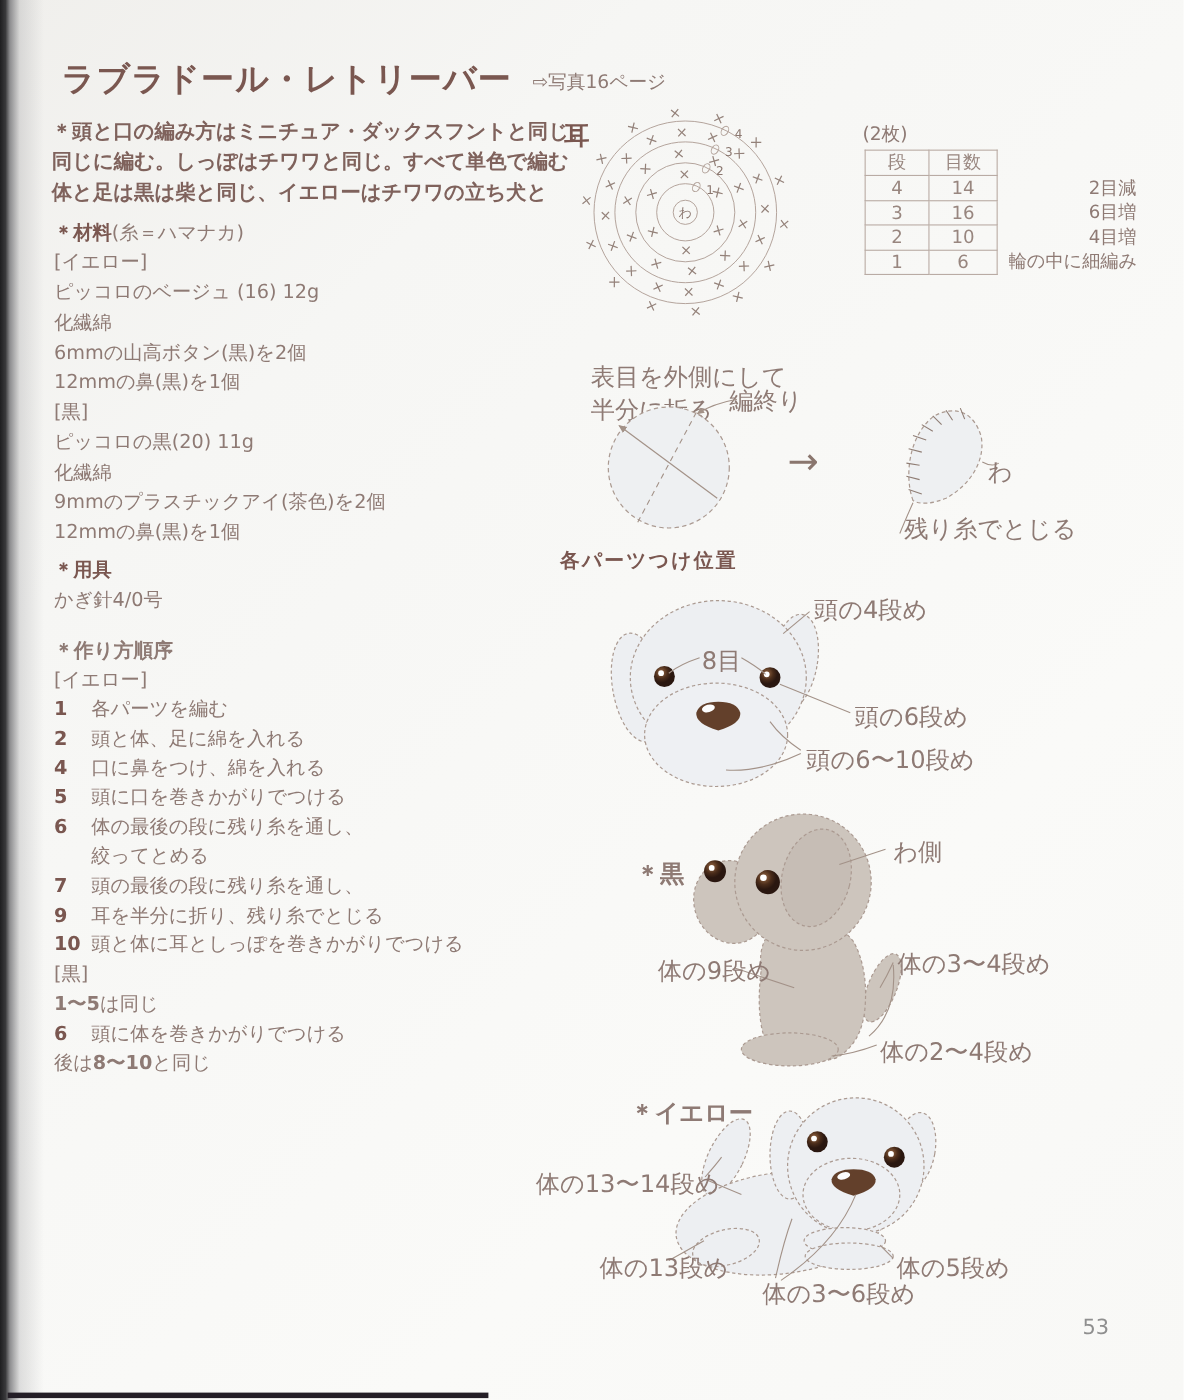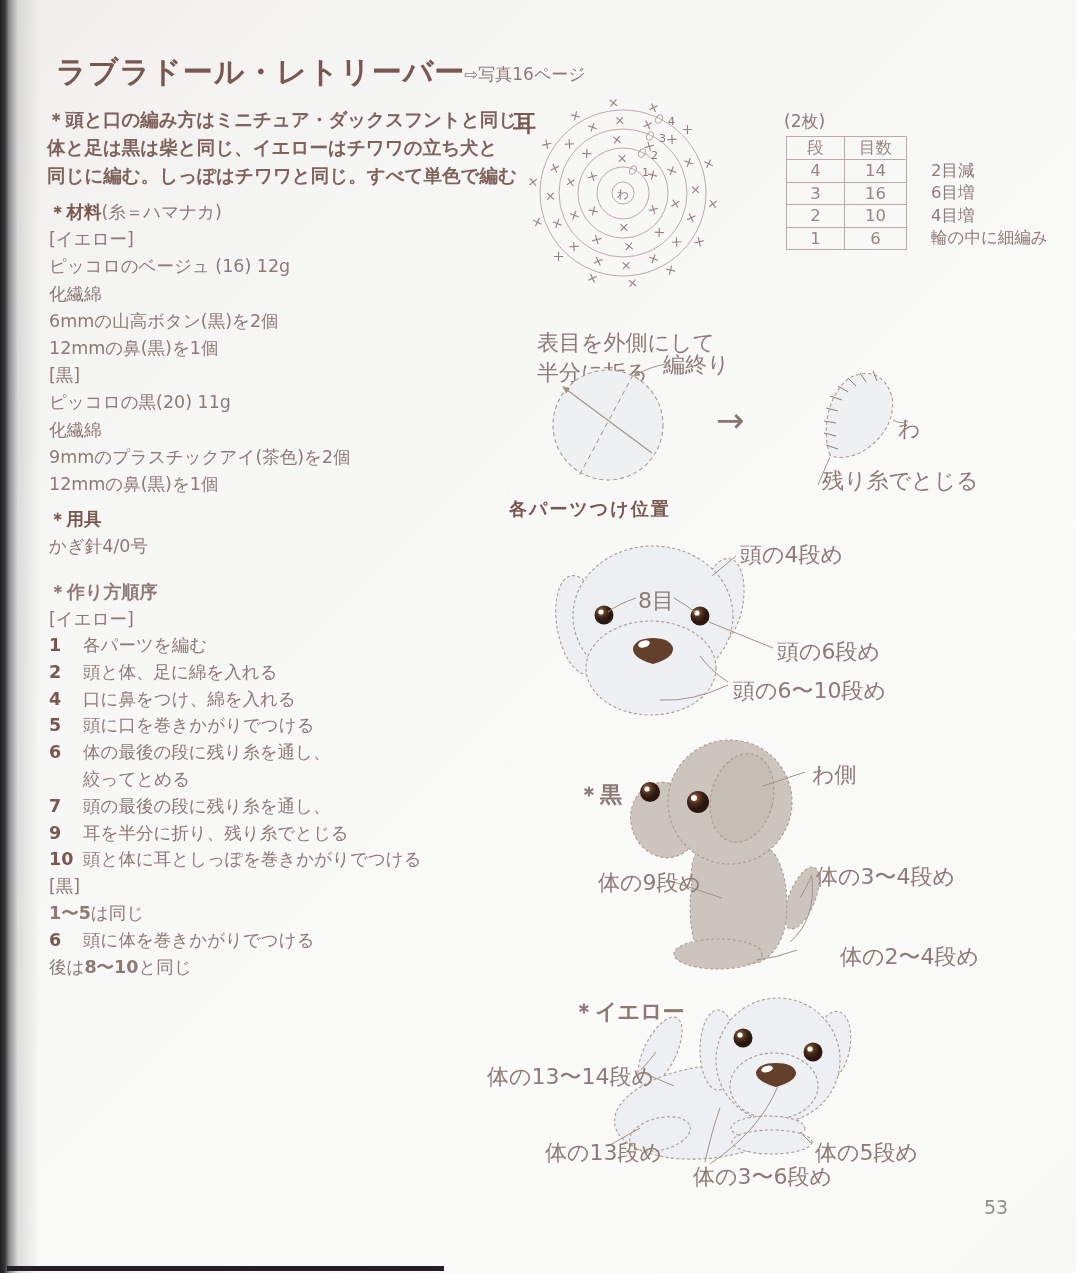--- a/index.html
+++ b/index.html
@@ -14,47 +14,47 @@
   .blk b, .bnum{color:#7a5750;font-weight:bold;}
   .sechead{font-weight:bold;color:#7a5750;}
   .steps{font-size:17.5px;line-height:26.8px;color:#8e7a74;}
   .srow{display:block;}
   .snum{display:inline-block;width:34px;font-weight:bold;color:#7a5750;}
   .sind{display:inline-block;width:34px;}
   .earlabel{font-size:23px;font-weight:bold;color:#7a5750;}
   .maislabel{font-size:17px;color:#8e7a74;}
   table.cnt{border-collapse:collapse;font-size:16.5px;color:#98867f;}
   table.cnt td{border:1px solid #b9aba4;width:57px;height:21.5px;text-align:center;padding:0;}
-  table.cnt td.note{border:none;text-align:left;padding-left:24px;white-space:nowrap;color:#8e7a74;}
+  table.cnt td.note{border:none;text-align:right;padding-left:10px;white-space:nowrap;color:#8e7a74;}
   .bighead{font-size:18px;font-weight:bold;color:#7a5750;letter-spacing:2px;}
   .lbl{font-size:22px;color:#8e7a74;}
   .arrowbig{font-size:34px;color:#8a766e;}
   .pageno{font-size:19px;color:#8f8f8f;}
   svg .ring{fill:none;stroke:#b3a39b;stroke-width:0.9;}
   svg .xm{font-size:13px;fill:#94827a;}
   svg .blob{stroke:#ab9a91;stroke-width:1.1;stroke-dasharray:3 2.4;}
   svg .lead{stroke:#a39288;stroke-width:1;fill:none;}
   .edgeL{position:absolute;left:0;top:0;bottom:0;width:42px;
          background:linear-gradient(to right,#1e1e20 0,#39393b 5px,#8d8d8f 9px,rgba(170,170,172,.35) 18px,rgba(200,200,200,0) 40px);}
   .edgeB{position:absolute;left:7px;top:1266px;width:437px;height:5px;background:#241e26;}
 </style>
 </head>
 <body>
 
 <div id="page">
   <div class="edgeL"></div>
   <div class="edgeB"></div>
 
   <div class="abs title" style="left:56px;top:52px;">ラブラドール・レトリーバー</div>
-  <div class="abs photoref" style="left:464px;top:63px;">⇨写真16ページ</div>
+  <div class="abs photoref" style="left:484px;top:63px;">⇨写真16ページ</div>
 
   <div class="abs intro" style="left:47px;top:106px;">
     <span class="srow">＊頭と口の編み方はミニチュア・ダックスフントと同じ。</span>
+    <span class="srow">同じに編む。しっぽはチワワと同じ。すべて単色で編む</span>
     <span class="srow">体と足は黒は柴と同じ、イエローはチワワの立ち犬と</span>
-    <span class="srow">同じに編む。しっぽはチワワと同じ。すべて単色で編む</span>
   </div>
 
   <div class="abs blk" style="left:49px;top:199px;">
     <span class="srow"><b>＊材料</b><span>(糸＝ハマナカ)</span></span>
     <span class="srow">[イエロー]</span>
     <span class="srow">ピッコロのベージュ (16) 12g</span>
     <span class="srow">化繊綿</span>
     <span class="srow">6mmの山高ボタン(黒)を2個</span>
     <span class="srow">12mmの鼻(黒)を1個</span>
     <span class="srow">[黒]</span>
@@ -294,21 +294,21 @@
 
   <div class="abs lbl" style="left:740px;top:540px;">頭の4段め</div>
   <div class="abs lbl" style="left:638px;top:586px;">8目</div>
   <div class="abs lbl" style="left:777px;top:637px;">頭の6段め</div>
   <div class="abs lbl" style="left:733px;top:676px;">頭の6〜10段め</div>
 
   <div class="abs lbl" style="left:578px;top:780px;font-weight:bold;">＊黒</div>
   <div class="abs lbl" style="left:812px;top:760px;">わ側</div>
   <div class="abs lbl" style="left:598px;top:868px;">体の9段め</div>
   <div class="abs lbl" style="left:816px;top:862px;">体の3〜4段め</div>
-  <div class="abs lbl" style="left:800px;top:942px;margin-left:40px;">体の2〜4段め</div>
+  <div class="abs lbl" style="left:800px;top:942px;">体の2〜4段め</div>
 
   <div class="abs lbl" style="left:573px;top:997px;font-weight:bold;">＊イエロー</div>
   <div class="abs lbl" style="left:487px;top:1062px;">体の13〜14段め</div>
   <div class="abs lbl" style="left:545px;top:1138px;">体の13段め</div>
   <div class="abs lbl" style="left:693px;top:1162px;">体の3〜6段め</div>
   <div class="abs lbl" style="left:815px;top:1138px;">体の5段め</div>
 
   <div class="abs pageno" style="left:984px;top:1196px;">53</div>
 </div>
 

